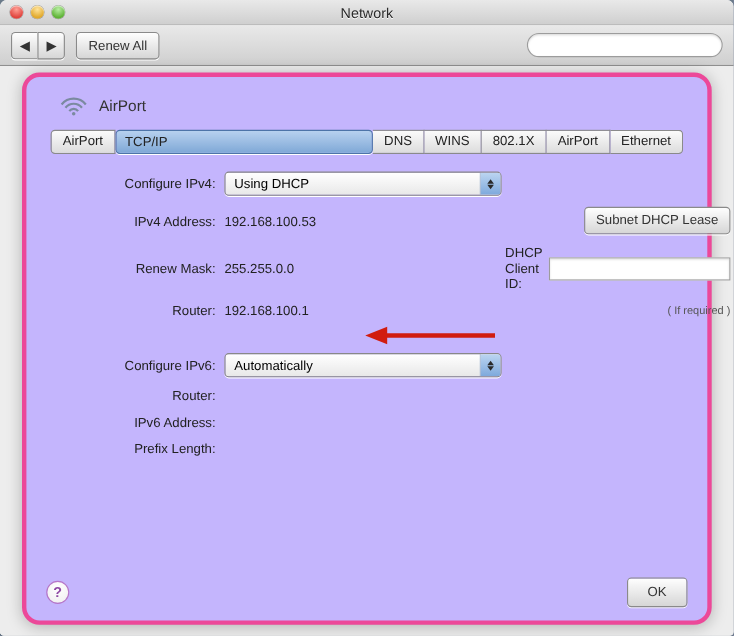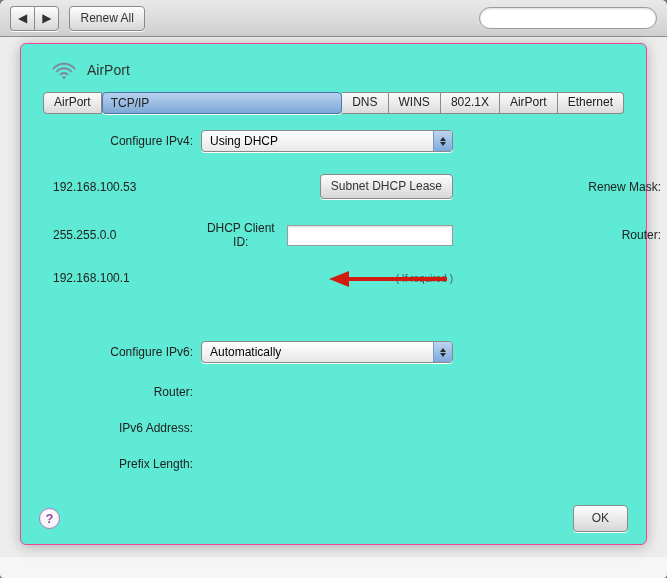--- a/index.html
+++ b/index.html
@@ -19,33 +19,33 @@
   .nav .btn{border-radius:0;padding:1px 7px 2px}
   .nav .btn:first-child{border-radius:4px 0 0 4px;border-right:0}
   .nav .btn:last-child{border-radius:0 4px 4px 0}
   .spacer{flex:1}
   .search{width:160px;height:20px;border:1px solid #9c9c9c;border-radius:11px;background:#fff;display:flex;align-items:center;padding:0 8px;box-shadow:inset 0 1px 2px rgba(0,0,0,.15)}
   .search svg{margin-right:4px}
   .search input{border:0;outline:0;font-size:12px;flex:1;background:transparent}
   
   .body{position:relative;height:calc(578px - 22px - 36px);background:#ededed}
   .sheet-dim{position:absolute;inset:0;background:#ededed}
-  .sheet{position:absolute;left:20px;right:20px;top:6px;bottom:12px;background:#5eead4;border:1px solid #ec4899;border-radius:6px;box-shadow:0 2px 14px rgba(0,0,0,.25)}
+  .sheet{position:absolute;left:20px;right:20px;top:6px;bottom:12px;background:#c4b5fd;border:4px solid #ec4899;border-radius:16px;box-shadow:0 2px 14px rgba(0,0,0,.25)}
   .sheet-inner{padding:14px 22px 16px}
   .svc{display:flex;align-items:center;gap:10px;margin:2px 0 12px 8px}
   .wifi-icon{width:26px;height:20px;display:flex;align-items:center;justify-content:center}
   .svc-name{font-size:14px;color:#333}
   
   .tabs{display:flex;justify-content:center;margin:0 auto 16px}
   .tab{border:1px solid #8a8a8a;background:linear-gradient(#fbfbfb,#dcdcdc);padding:2px 10px 3px;color:#222;border-left-width:0;cursor:default}
   .tab:first-child{border-left-width:1px;border-radius:4px 0 0 4px}
   .tab:last-child{border-radius:0 4px 4px 0}
   .tab.sel{background:linear-gradient(#b7d1ef,#7fa8d6);border-color:#4d74a8}
   
-  .form{display:grid;grid-template-columns:140px 1fr 200px;gap:22px 8px;align-items:center;margin:0 10px}
+  .form{display:grid;grid-template-columns:140px 1fr 200px;gap:10px 8px;align-items:center;margin:0 10px}
   .lbl{text-align:right;color:#222}
   .val{color:#222}
   .sel{position:relative;width:230px;height:20px;border:1px solid #888;border-radius:4px;background:linear-gradient(#fff,#e8e8e8);display:flex;align-items:center;padding:0 12px 0 8px;box-shadow:0 1px 0 #fff}
   .sel .arrow{position:absolute;right:0;top:0;bottom:0;width:18px;border-left:1px solid #7f99c2;background:linear-gradient(#bcd5f1,#7ea9dc);border-radius:0 3px 3px 0;display:flex;flex-direction:column;align-items:center;justify-content:center;gap:1px}
   .sel .arrow span{width:0;height:0;border-left:3px solid transparent;border-right:3px solid transparent}
   .sel .arrow .up{border-bottom:4px solid #2a2a2a}
   .sel .arrow .dn{border-top:4px solid #2a2a2a}
   .sidecol{display:flex;flex-direction:column;align-items:flex-end;gap:4px}
   .input{width:170px;height:19px;border:1px solid #9c9c9c;background:#fff;box-shadow:inset 0 1px 2px rgba(0,0,0,.15);padding:0 4px;font-size:12px}
   .hint{font-size:10px;color:#555}
@@ -55,20 +55,28 @@
   .foot .spacer{flex:1}
   .help{width:19px;height:19px;border:1.5px solid #b576c9;border-radius:50%;color:#8e49a4;font-weight:bold;font-size:13px;display:flex;align-items:center;justify-content:center;background:radial-gradient(circle at 50% 30%,#fff,#eee)}
   .push{padding:2px 18px 3px}
   .arrow-annot{position:absolute;left:308px;top:225px;pointer-events:none}
 </style>
 </head>
 <body>
 
 <div class="window">
 
+  <div class="titlebar">
+    <div class="traffic">
+      <div class="tl red"></div>
+      <div class="tl yel"></div>
+      <div class="tl grn"></div>
+    </div>
+    <div class="title">Network</div>
+  </div>
 
   <div class="toolbar">
     <div class="nav">
       <div class="btn">
           <span>◀</span>
         </div>
       <div class="btn">
           <span>▶</span>
         </div>
     </div>
@@ -118,31 +126,32 @@
           <div class="lbl">Configure IPv4:</div>
           <div class="sel">
             <span>Using DHCP</span>
             <span class="arrow">
                 <span class="up"></span>
                 <span class="dn"></span>
               </span>
           </div>
           <div></div>
 
+          <div class="lbl">IPv4 Address:</div>
           <div class="val">192.168.100.53</div>
           <div class="sidecol">
             <div class="btn">
                 <span>Subnet DHCP Lease</span>
               </div>
           </div>
 
           <div class="lbl">Renew Mask:</div>
           <div class="val">255.255.0.0</div>
           <div class="sidecol" style="flex-direction:row;align-items:center;gap:6px;justify-content:flex-end">
-            <span class="lbl" style="text-align:center">DHCP Client ID:</span>
+            <span class="lbl" style="text-align:left">DHCP Client ID:</span>
             <input class="input" value="" style="">
           </div>
 
           <div class="lbl">Router:</div>
           <div class="val">192.168.100.1</div>
           <div class="sidecol">
               <span class="hint">( If required )</span>
             </div>
 
           <div class="section-gap"></div>

